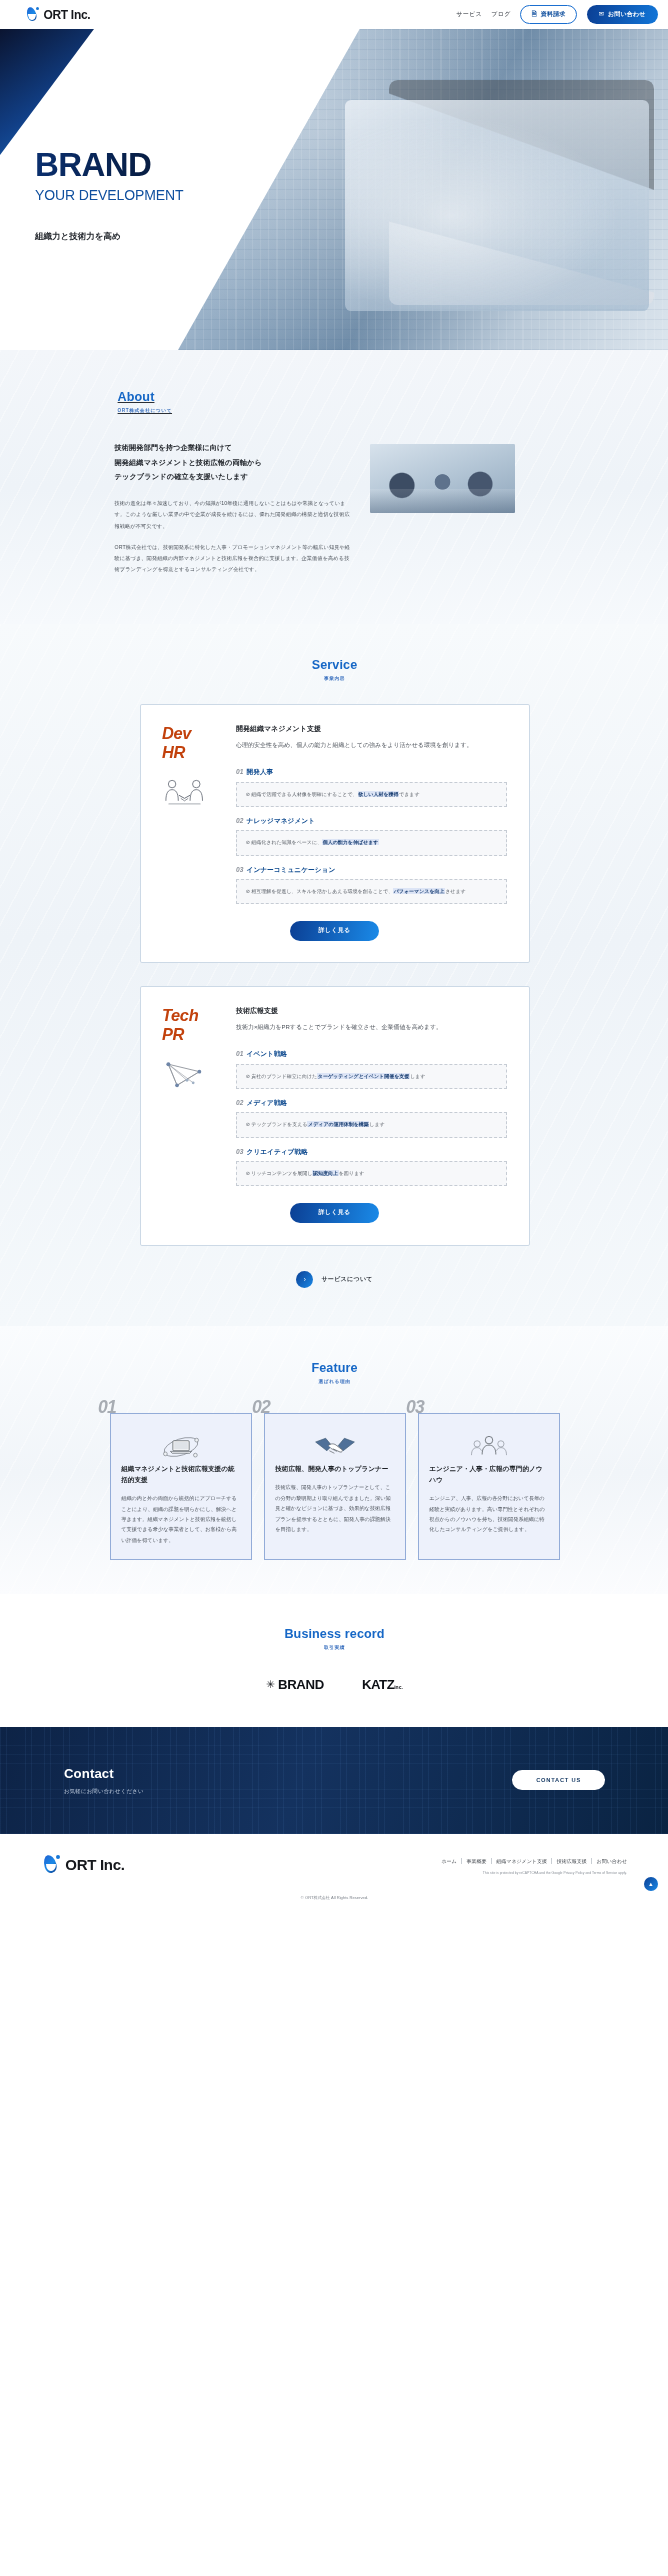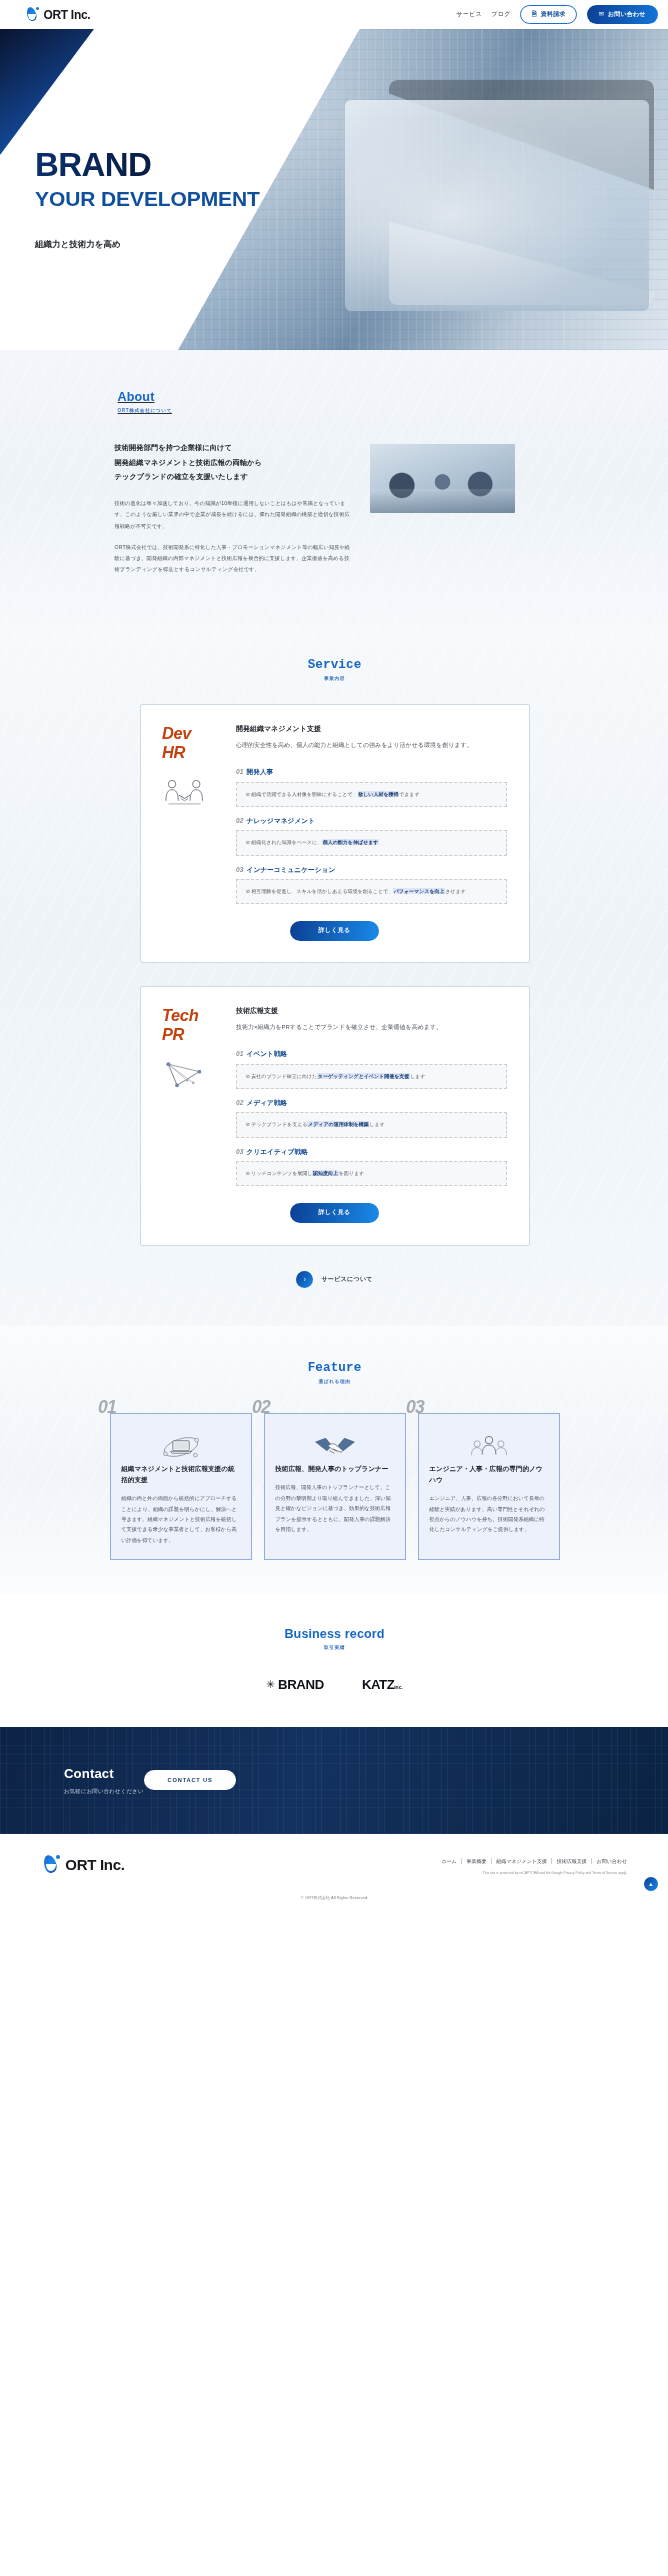--- a/index.html
+++ b/index.html
@@ -89,21 +89,21 @@
     clip-path: polygon(0 0, 100% 0, 0 100%);
   }
   .hero-body { position:relative; z-index:5; padding:119px 0 0 35px; }
   .hero-title {
     font-size:33px; font-weight:800; line-height:1; letter-spacing:-0.6px;
     background:linear-gradient(95deg,#0a2f6e 0%,#05070c 42%,#0d1117 58%,#1665c4 100%);
     -webkit-background-clip:text; background-clip:text; color:transparent;
     font-family:"Liberation Sans", sans-serif;
   }
   .hero-sub {
-    margin-top:5.7px; font-size:21px; font-weight:700; letter-spacing:-0.1px;
+    margin-top:5.7px; font-size:14px; font-weight:400; letter-spacing:-0.1px;
     color:#0f4f9e;
   }
   .hero-lead { margin-top:26.4px; font-size:8.5px; font-weight:700; line-height:1.75; color:#24282e; }
 
   
   .about {
     position:relative; padding:40px 0 49px; overflow:hidden;
     background:linear-gradient(180deg,#f3f6fa 0%,#eef3f8 50%,#f6f9fc 100%);
   }
   .about::before{
@@ -141,21 +141,21 @@
   
   .service {
     position:relative; padding:34px 0 38px; overflow:hidden;
     background:linear-gradient(180deg,#f7fafc 0%,#eef3f8 45%,#f4f8fb 100%);
   }
   .service::before{
     content:""; position:absolute; inset:0;
     background:repeating-linear-gradient(118deg, rgba(255,255,255,.5) 0 1.3px, transparent 1.3px 17.6px);
     opacity:.7;
   }
-  .center { text-align:center;font-family:Liberation Mono, monospace; }
+  .center { text-align:center; }
   .sv-card {
     width:390px; margin:22.6px auto 0; background:#fff;
     border:0.6px solid #ccd9e6; border-radius:1.9px;
     padding:19px 21.4px 21.4px; position:relative; z-index:3;
   }
   .sv-top { display:flex; gap:14px; }
   .sv-badge { width:60px; flex:0 0 60px; }
   .sv-badge-l1, .sv-badge-l2 {
     font-size:16.4px; font-weight:800; font-style:italic; color:#c2410c; line-height:1.15;
     letter-spacing:-0.3px;
@@ -223,21 +223,21 @@
     position:relative; height:107px; overflow:hidden;
     background:linear-gradient(110deg,#0d2346 0%,#14325f 45%,#0a2342 100%);
     display:flex; align-items:center;
   }
   .contact::before{
     content:""; position:absolute; inset:0;
     background:
       repeating-linear-gradient(90deg, rgba(120,180,255,.07) 0 0.6px, transparent 0.6px 6.3px),
       repeating-linear-gradient(0deg, rgba(120,180,255,.05) 0 0.6px, transparent 0.6px 8.8px);
   }
-  .contact-inner { width:541px; margin:0 auto; display:flex; align-items:center; justify-content:flex-start; position:relative; z-index:3; }
+  .contact-inner { width:541px; margin:0 auto; display:flex; align-items:center; justify-content:space-between; position:relative; z-index:3; }
   .contact-h { font-size:13.2px; font-weight:800; color:#fff; letter-spacing:0.1px; }
   .contact-sub { margin-top:7.5px; font-size:5.3px; color:#ccd8e8; letter-spacing:0.3px; }
   .contact-btn {
     background:#fff; color:#10345f; font-size:5.7px; font-weight:700; letter-spacing:0.8px;
     border-radius:12.6px; padding:7px 24px;
   }
 
   
   .footer { background:#fff; padding:21.4px 0 0; }
   .footer-main { width:585px; margin:0 auto; display:flex; align-items:flex-start; justify-content:space-between; }

